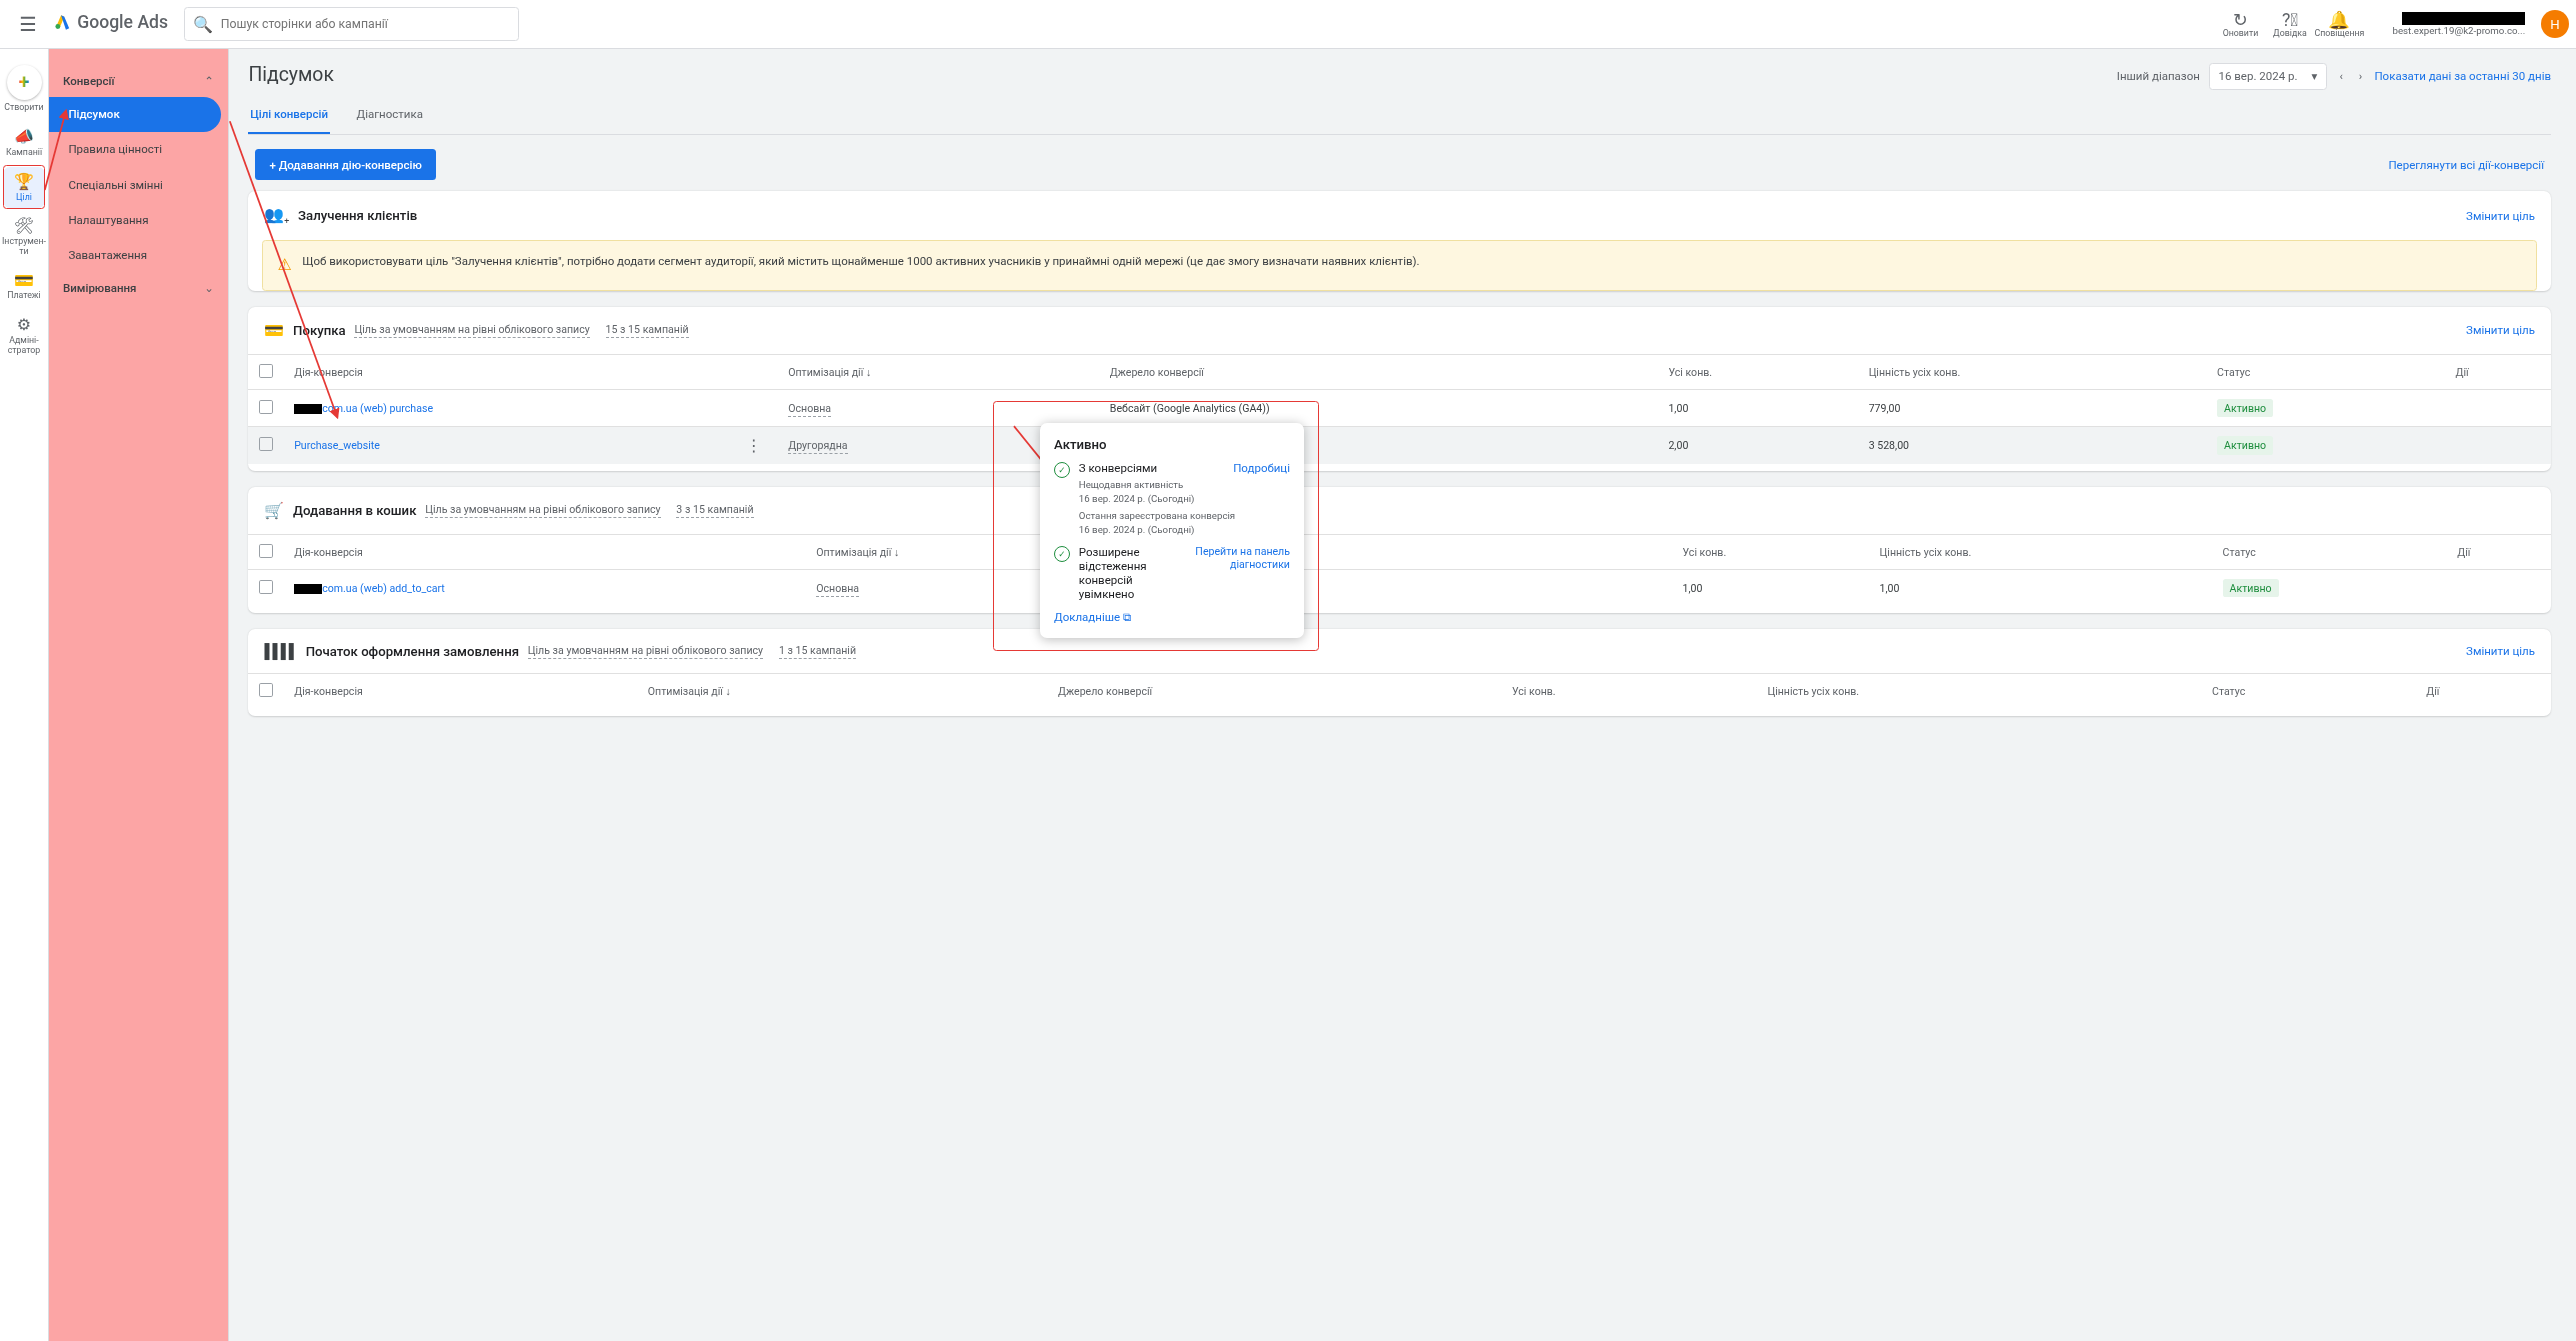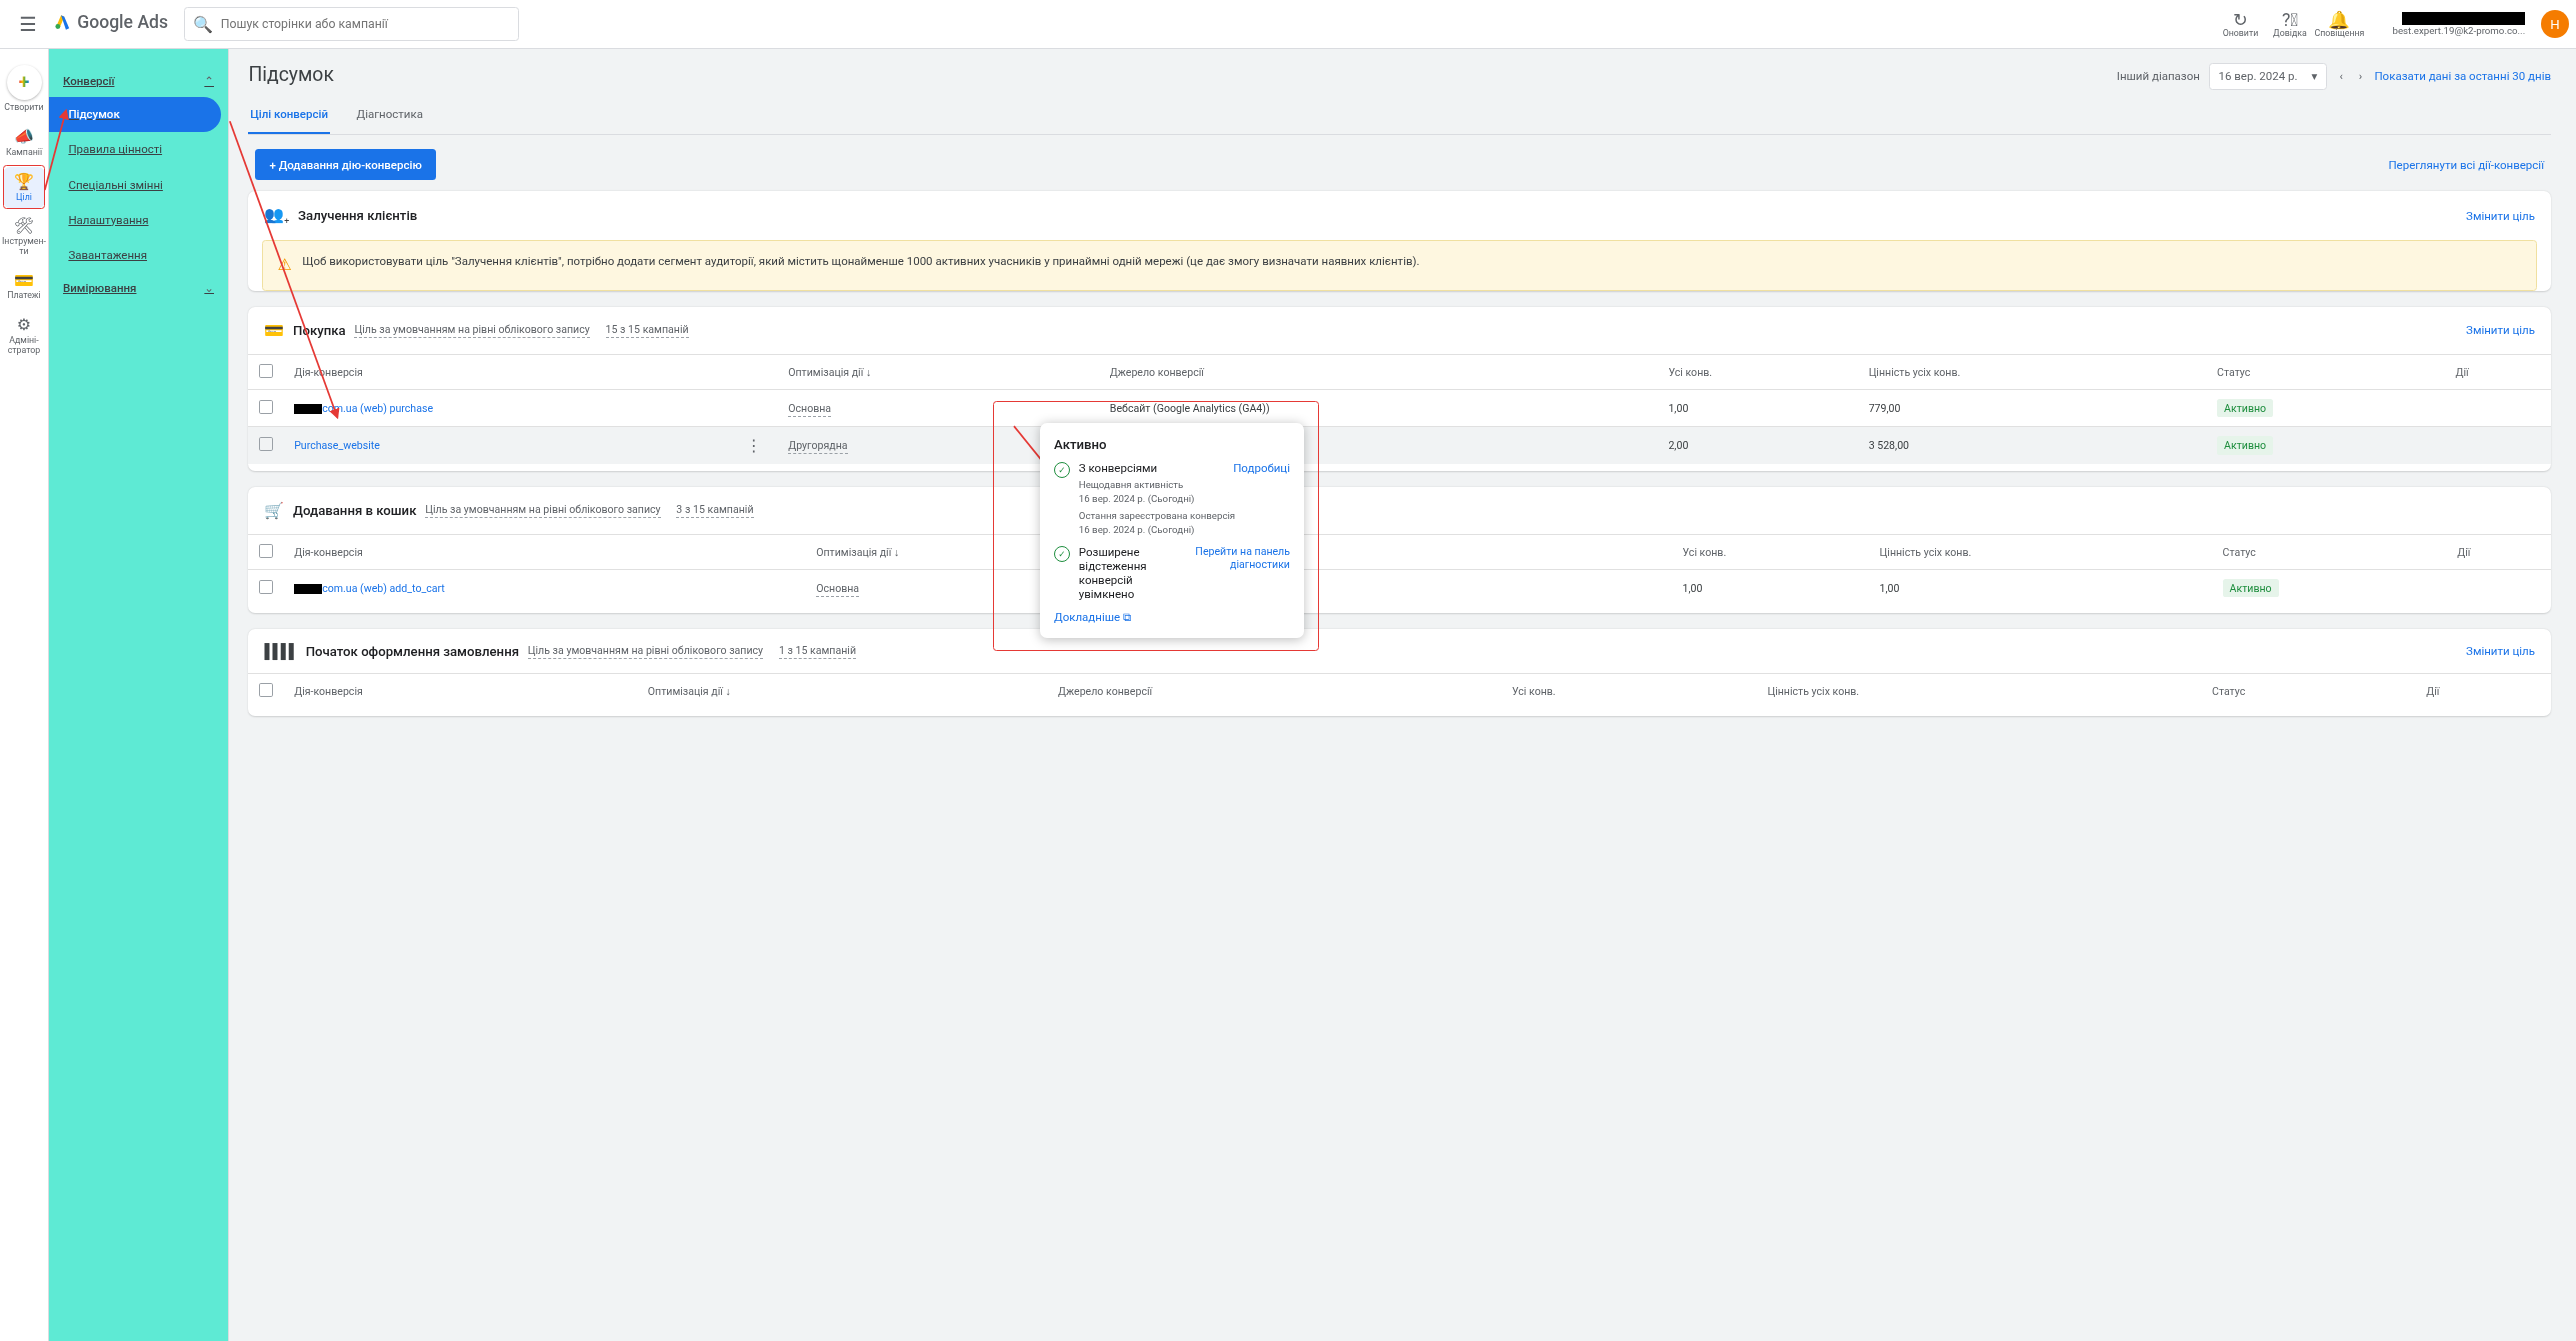--- a/index.html
+++ b/index.html
@@ -26,21 +26,21 @@
   .nav-rail { position: fixed; top: 49px; bottom: 0; left: 0; width: 49px; background: #fff; display: flex; flex-direction: column; align-items: center; padding-top: 10.6px; gap: 3.5px; border-right: 0.9px solid #dadce0; }
   .rail-item { display: flex; flex-direction: column; align-items: center; width: 42px; padding: 5.3px 0; cursor: pointer; border-radius: 7px; }
   .rail-item .ri-ico { font-size: 16px; color: #5f6368; }
   .rail-item .ri-lbl { font-size: 8.8px; color: #5f6368; line-height: 1.1; text-align: center; margin-top: 1.8px; }
   .rail-item.create .ri-ico-wrap { width: 35px; height: 35px; border-radius: 50%; box-shadow: 0 0.9px 2.6px rgba(0,0,0,.3); display: flex; align-items: center; justify-content: center; background: #fff; margin-bottom: 1.8px; font-size: 19.4px; font-weight: bold; }
   .rail-item.selected { background: #e8f0fe; }
   .rail-item.selected .ri-ico, .rail-item.selected .ri-lbl { color: #1a73e8; }
   .rail-goal-frame { position: absolute; top: 116px; width: 42px; height: 44px; border: 1.8px solid #e53935; border-radius: 3.5px; pointer-events: none; }
 
   
-  .side-panel { position: fixed; top: 49px; bottom: 0; left: 49px; width: 180px; background: #5eead4; border-right: 0.9px solid #dadce0; padding-top: 16px; text-decoration: underline; }
+  .side-panel { position: fixed; top: 49px; bottom: 0; left: 49px; width: 180px; background: #fca5a5; border-right: 0.9px solid #dadce0; padding-top: 16px; }
   .sp-title { display: flex; align-items: center; justify-content: space-between; padding: 8.8px 14px; font-size: 11.5px; color: #3c4043; font-weight: 500; cursor: pointer; }
   .sp-item { padding: 10.6px 19.4px; font-size: 11.5px; color: #3c4043; cursor: pointer; }
   .sp-item.active { background: #1a73e8; color: #fff; border-radius: 0 17.6px 17.6px 0; margin-right: 7px; font-weight: 500; }
 
   
   .main { margin-left: 229px; padding: 14px 25px 35px 19.4px; padding-top: 63px; }
   .page-title { font-size: 19.4px; color: #3c4043; margin-bottom: 3.5px; display: flex; align-items: center; }
   .page-head-row { display: flex; align-items: center; }
   .date-ctrl { margin-left: auto; display: flex; align-items: center; gap: 8.8px; font-size: 11.5px; color: #5f6368; }
   .date-pick { border: 0.9px solid #dadce0; border-radius: 3.5px; padding: 5.3px 8.8px; display: flex; align-items: center; gap: 14px; cursor: pointer; background: #fff; }

